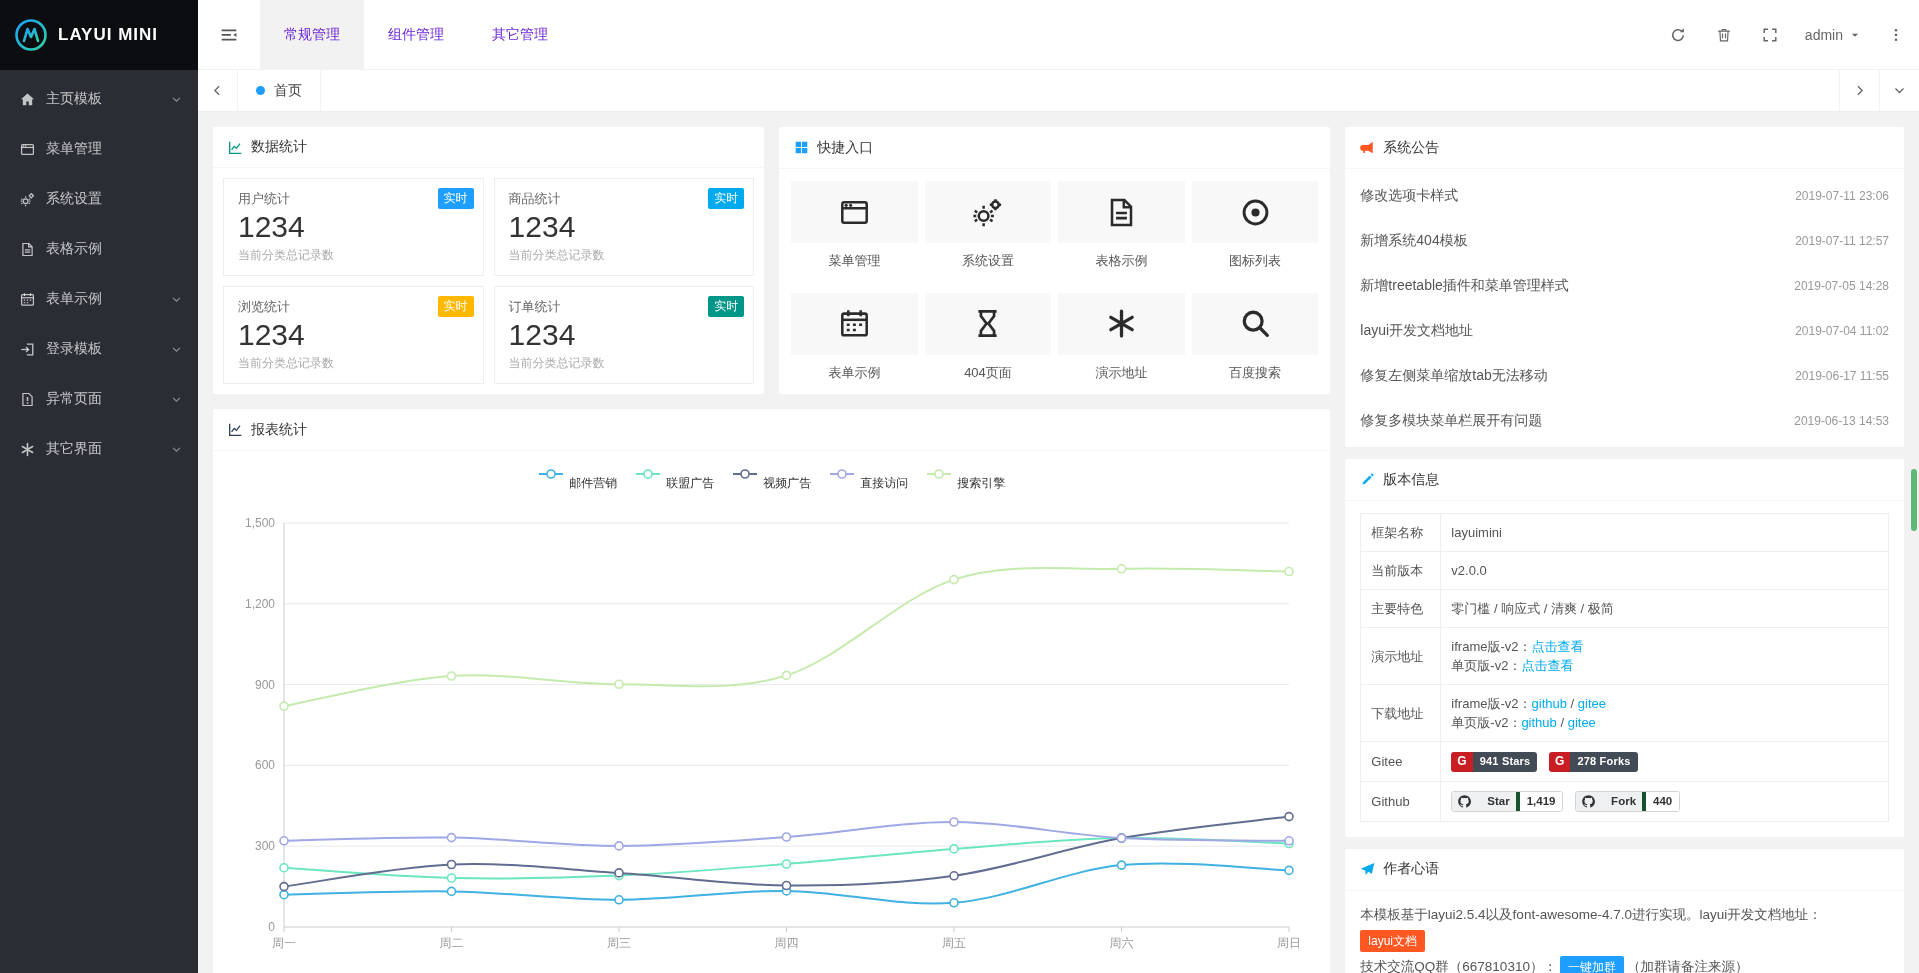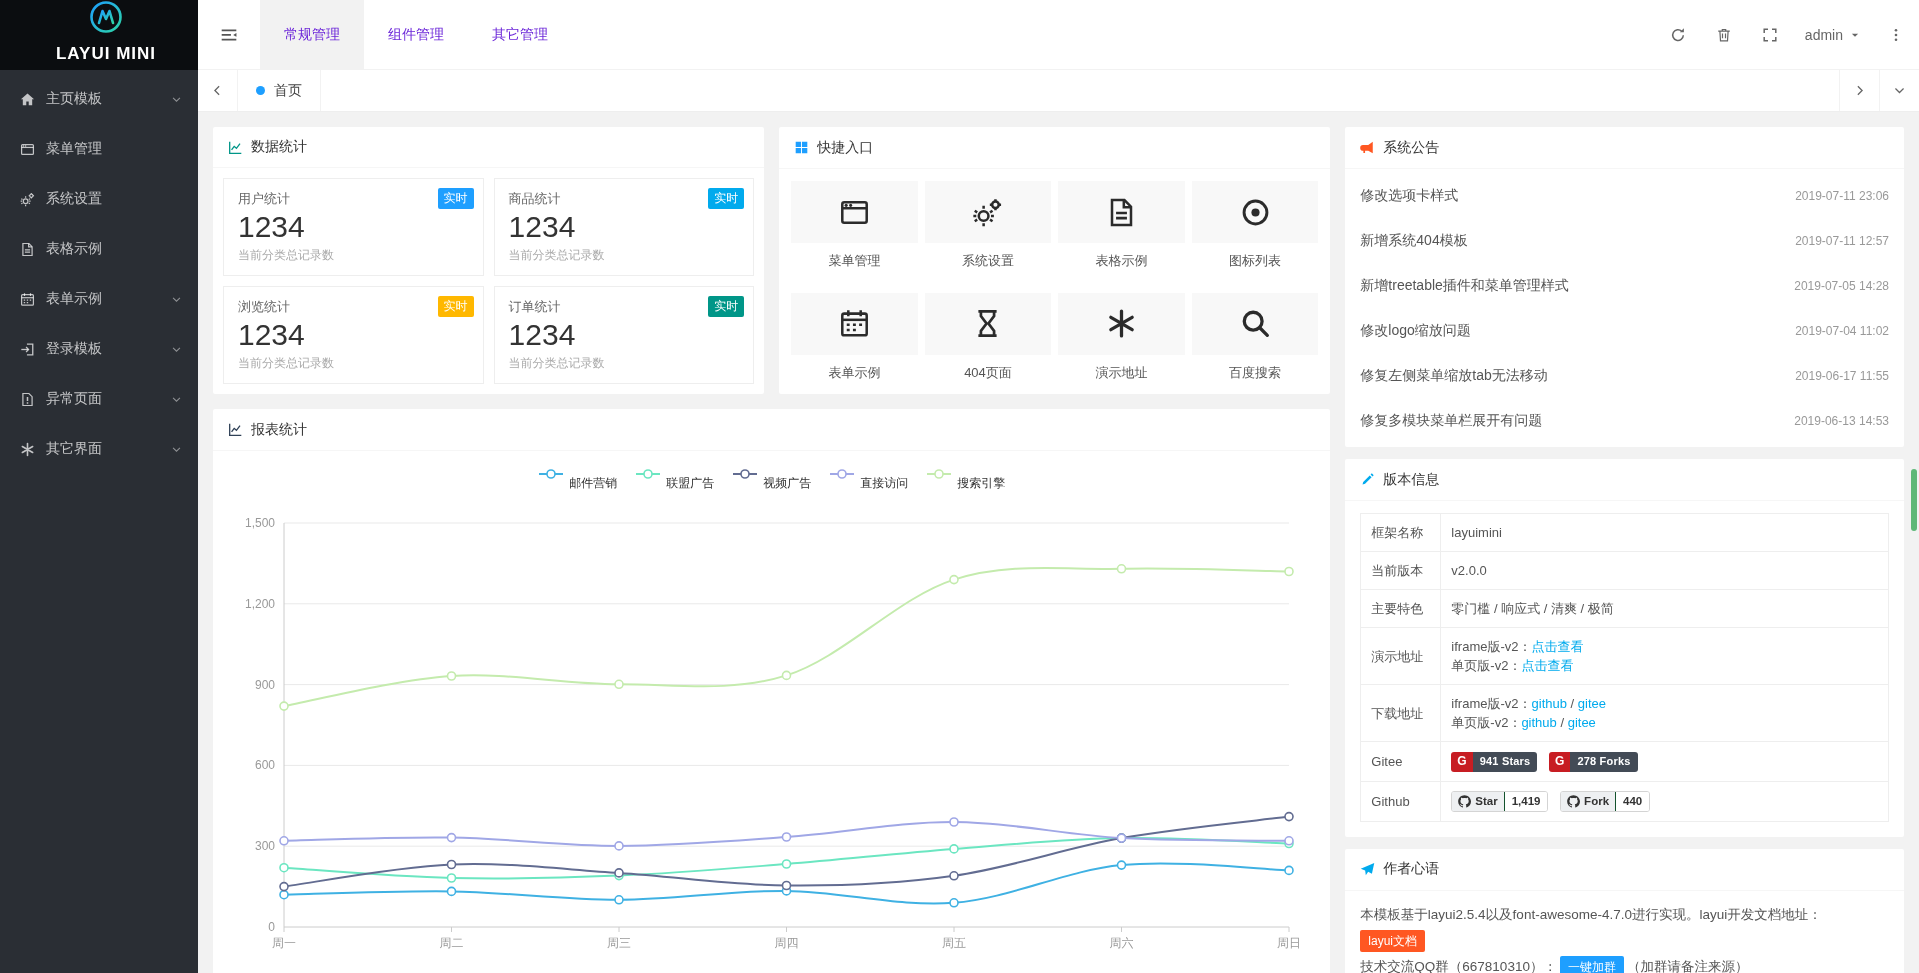--- a/index.html
+++ b/index.html
@@ -8,21 +8,21 @@
     font-family: "Liberation Sans", "DejaVu Sans", sans-serif;
     font-size: 14px; color:#333; background:#f2f2f2; position:relative;
   }
   [data-icon]{ display:inline-flex; width:16px; height:16px; }
   [data-icon] svg{ width:100%; height:100%; }
 
   .app { display:flex; width:100%; height:100%; }
 
   
   .sidebar { width:198px; background:#2a2e34; height:100%; flex-shrink:0; }
-  .logo { height:70px; background:#0b0d10; display:flex; align-items:center; padding-left:14px; gap:10px;flex-direction:column; }
+  .logo { height:70px; background:#0b0d10; display:flex; align-items:center; padding-left:14px; gap:10px; }
   .logo-title { color:#fff; font-weight:bold; font-size:17px; letter-spacing:1px; white-space:nowrap; }
   .side-menu { padding-top:4px; }
   .side-item { height:50px; display:flex; align-items:center; padding:0 16px 0 20px;
     color:rgba(255,255,255,.72); font-size:14px; cursor:pointer; }
   .side-item .sicon { width:15px; height:15px; margin-right:11px; flex-shrink:0; }
   .side-item .slabel { flex:1; white-space:nowrap; overflow:hidden; }
   .side-item .sarrow { width:11px; height:11px; opacity:.65; }
 
   
   .main { flex:1; display:flex; flex-direction:column; min-width:0; }
@@ -93,21 +93,21 @@
   table.ver td.vl { width:80px; color:#555; }
   table.ver a { color:#01AAED; text-decoration:none; cursor:pointer; }
 
   .gitee-badge { display:inline-flex; align-items:stretch; height:20px; border-radius:3px; overflow:hidden;
     margin-right:8px; font-size:11px; font-weight:bold; vertical-align:middle; cursor:pointer; }
   .gb-l { background:#c71d23; color:#fff; display:flex; align-items:center; padding:0 6px; font-size:12px; }
   .gb-r { background:#434b56; color:#fff; display:flex; align-items:center; padding:0 7px; letter-spacing:.2px; }
 
   .gh-badge { display:inline-flex; align-items:stretch; height:21px; border:1px solid #d4d4d4; border-radius:3px;
     overflow:hidden; margin-right:8px; font-size:11.5px; font-weight:bold; color:#333; vertical-align:middle; cursor:pointer; }
-  .gh-l { background:#eef0f2; display:flex; align-items:center; gap:4px; padding:0 6px; border-right:1px solid #14532d; }
+  .gh-l { background:#eef0f2; display:flex; align-items:center; gap:16px; padding:0 6px; border-right:4px solid #14532d; }
   .gh-l [data-icon]{ width:13px; height:13px; }
   .gh-r { background:#fff; display:flex; align-items:center; padding:0 7px; }
 
   .author-body { padding:11px 15px 15px; font-size:13.5px; color:#555; line-height:1.95; }
   .badge-red { display:inline-block; background:#FF5722; color:#fff; font-size:12px; padding:2px 8px; border-radius:2px; line-height:1.5; cursor:pointer; }
   .badge-blue { display:inline-block; background:#1E9FFF; color:#fff; font-size:12px; padding:2px 8px; border-radius:2px; line-height:1.5; cursor:pointer; margin:0 3px; }
 
   .scroll-thumb { position:absolute; right:2px; top:469px; width:6px; height:62px; border-radius:3px; }
 </style>
 </head>
@@ -652,21 +652,21 @@
   </li>
               <li class="ann-item">
     <span class="ann-text">新增系统404模板</span>
     <span class="ann-date">2019-07-11 12:57</span>
   </li>
               <li class="ann-item">
     <span class="ann-text">新增treetable插件和菜单管理样式</span>
     <span class="ann-date">2019-07-05 14:28</span>
   </li>
               <li class="ann-item">
-    <span class="ann-text">修改logo缩放问题</span>
+    <span class="ann-text">layui开发文档地址</span>
     <span class="ann-date">2019-07-04 11:02</span>
   </li>
               <li class="ann-item">
     <span class="ann-text">修复左侧菜单缩放tab无法移动</span>
     <span class="ann-date">2019-06-17 11:55</span>
   </li>
               <li class="ann-item">
     <span class="ann-text">修复多模块菜单栏展开有问题</span>
     <span class="ann-date">2019-06-13 14:53</span>
   </li>

